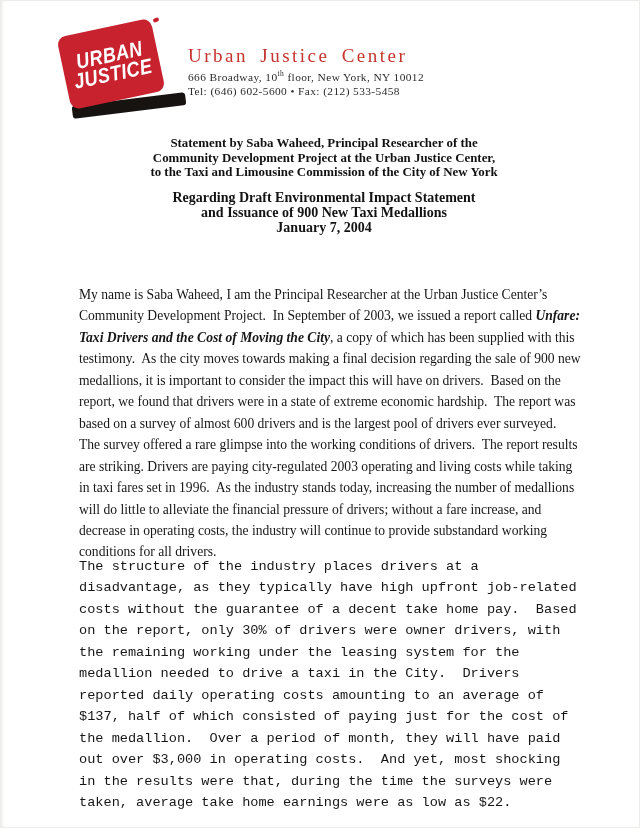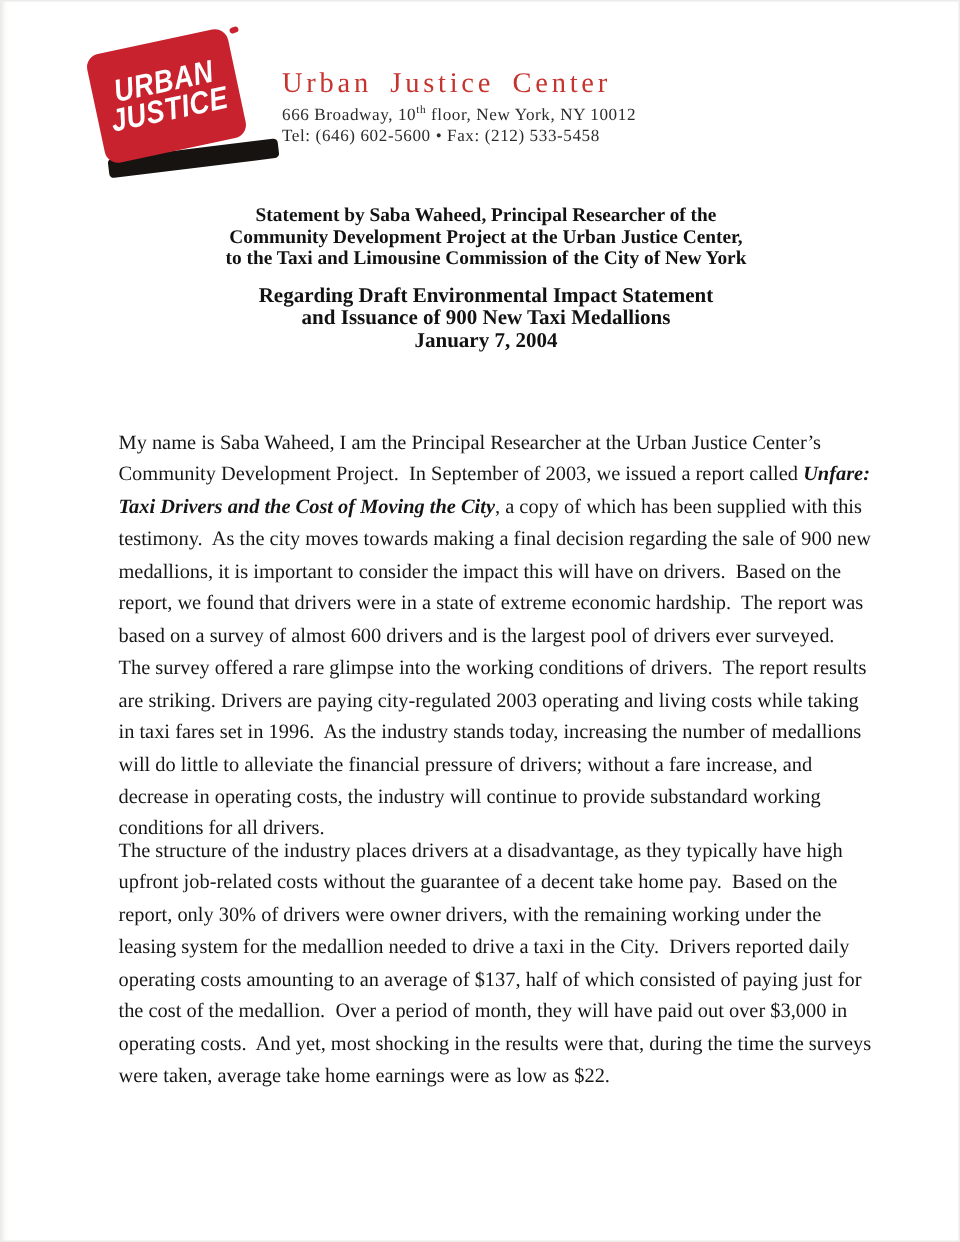--- a/index.html
+++ b/index.html
@@ -61,21 +61,21 @@
     font-size:14px; line-height:15.2px;
   }
 
   
   .body-par {
     position:absolute; left:79px; width:504px;
     font-size:13.6px; line-height:21.45px; color:#161616;
     text-align:left; white-space:pre-wrap;
   }
   .par-1 { top:268px;margin-top:16px; }
-  .par-2 { top:556px; }
+  .par-2 { top:556px;font-family:Liberation Mono, monospace; }
   .report-title-em { font-weight:bold; font-style:italic; }
 </style>
 </head>
 <body>
 
 <div class="page">
 
   <div class="logo-wrap">
     <div class="logo-bar" style="background: rgb(23, 19, 16);"></div>
     <div class="logo-box" style="background: rgb(200, 34, 46);">

